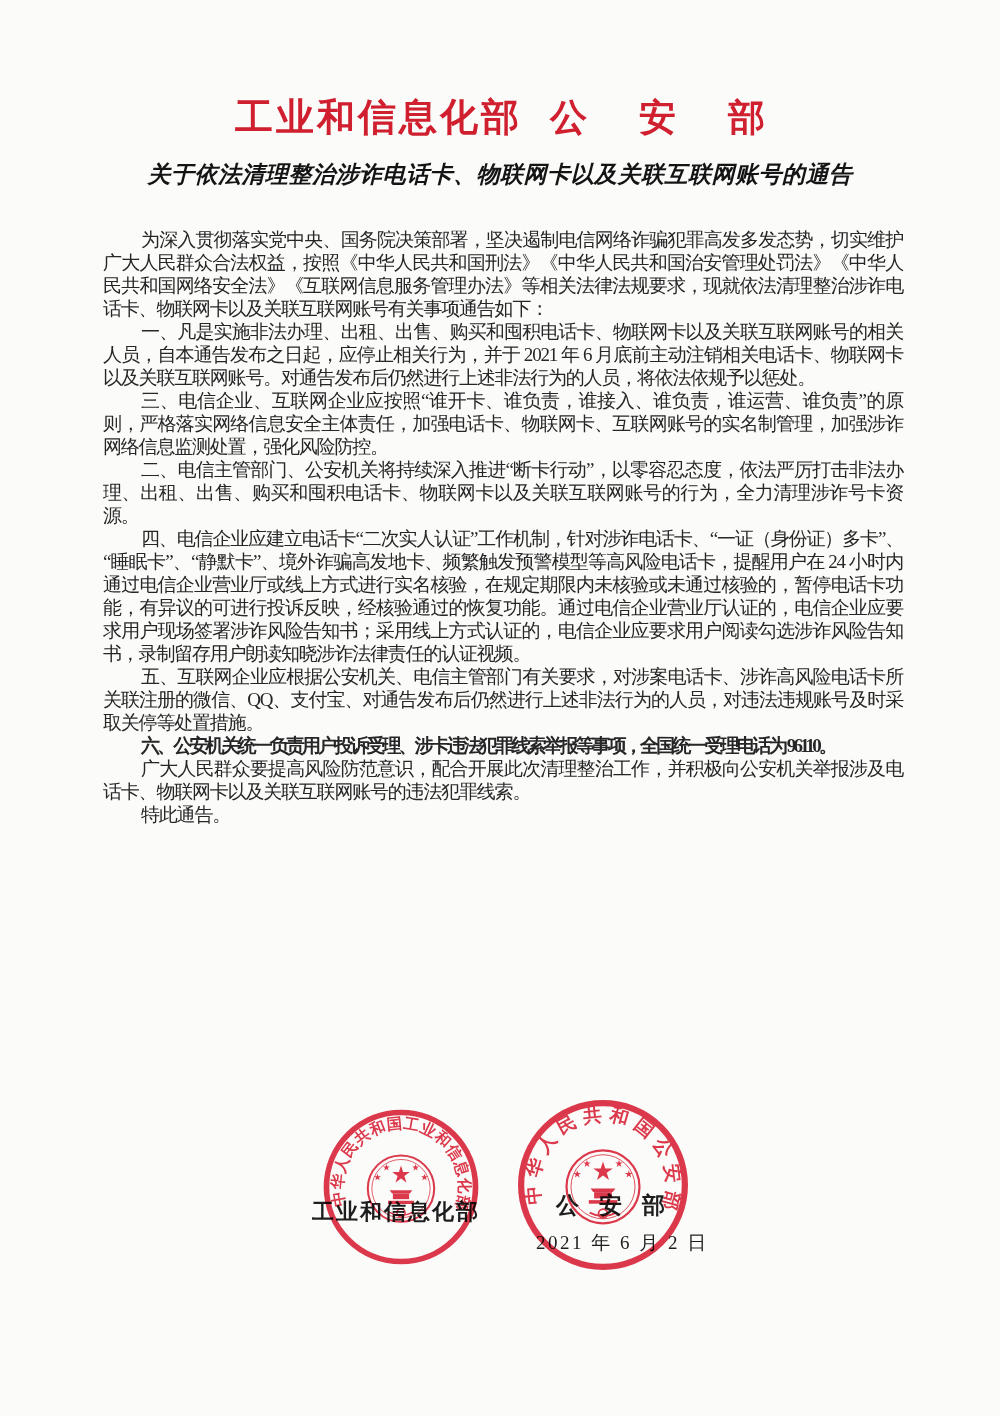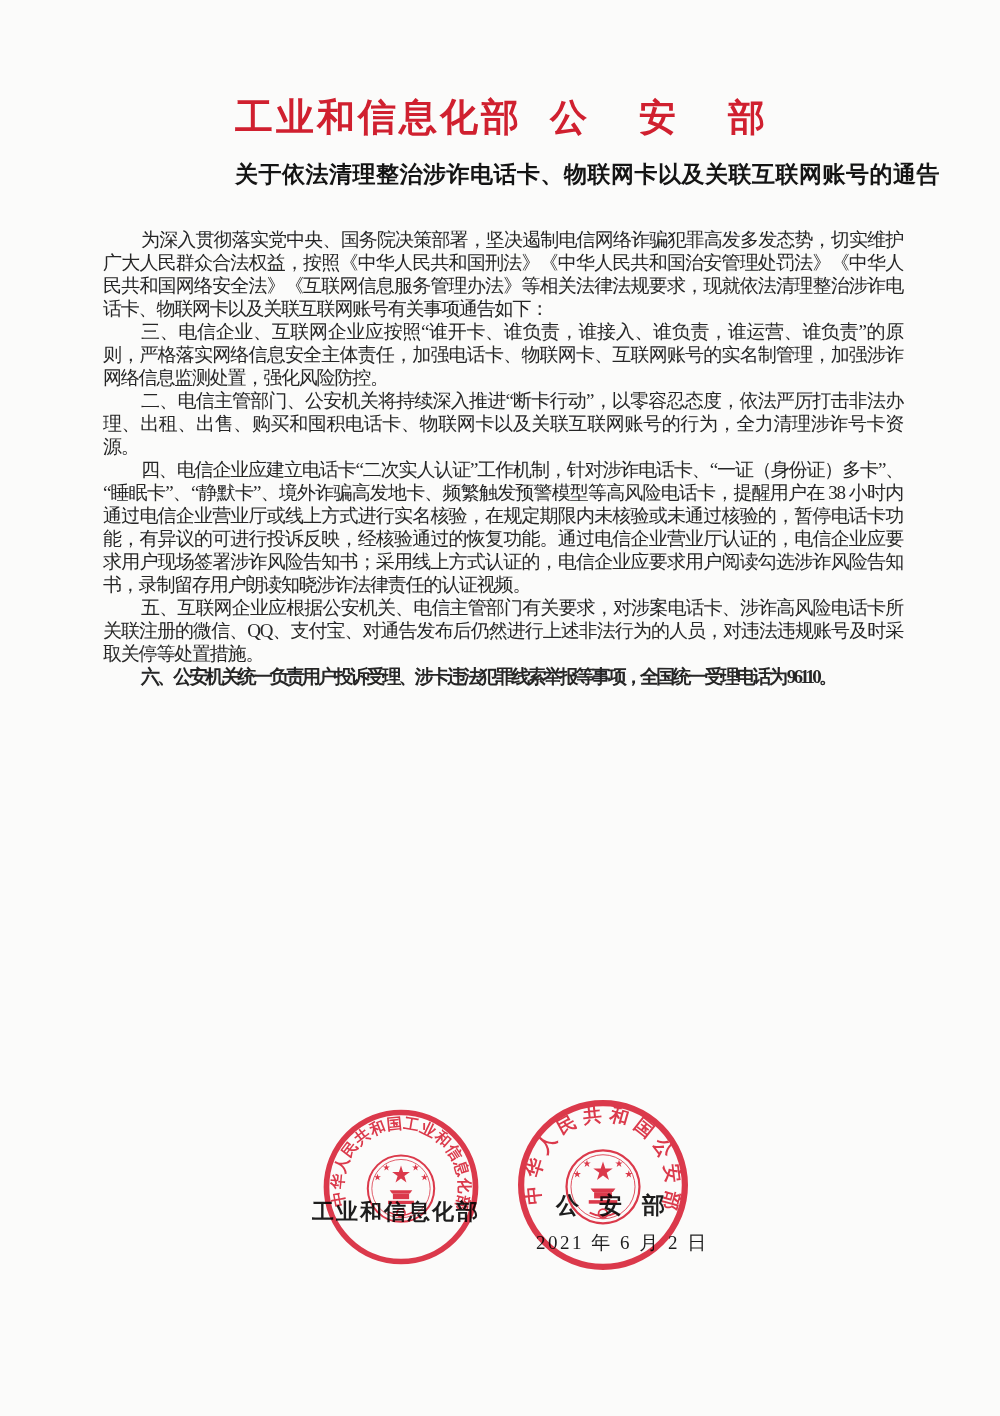--- a/index.html
+++ b/index.html
@@ -28,25 +28,26 @@
     letter-spacing:3px;
   }
   .header .org2{
     font-size:37px;
     letter-spacing:52px;
     margin-left:24px;
     margin-right:-52px;
   }
   .title{
     margin:16px 60px 0;
-    text-align:right;
+    text-align:center;
     font-size:23px;
     font-weight:bold;
     color:#141414;
     letter-spacing:0.5px;
+    font-style:italic;
   }
   
   .content{
     margin:38px 97px 0 103px;
     font-size:19px;
     line-height:23px;
     text-align:justify;
     letter-spacing:-1.2px;
     color:#262626;
   }
@@ -88,25 +89,28 @@
 
   <div class="header">
     <span class="org1">工业和信息化部</span>
     <span class="org2">公安部</span>
   </div>
 
   <h1 class="title">关于依法清理整治涉诈电话卡、物联网卡以及关联互联网账号的通告</h1>
 
   <div class="content">
     <p>为深入贯彻落实党中央、国务院决策部署，坚决遏制电信网络诈骗犯罪高发多发态势，切实维护广大人民群众合法权益，按照《中华人民共和国刑法》《中华人民共和国治安管理处罚法》《中华人民共和国网络安全法》《互联网信息服务管理办法》等相关法律法规要求，现就依法清理整治涉诈电话卡、物联网卡以及关联互联网账号有关事项通告如下：</p>
+    <p>一、凡是实施非法办理、出租、出售、购买和囤积电话卡、物联网卡以及关联互联网账号的相关人员，自本通告发布之日起，应停止相关行为，并于 2021 年 6 月底前主动注销相关电话卡、物联网卡以及关联互联网账号。对通告发布后仍然进行上述非法行为的人员，将依法依规予以惩处。</p>
     <p>三、电信企业、互联网企业应按照“谁开卡、谁负责，谁接入、谁负责，谁运营、谁负责”的原则，严格落实网络信息安全主体责任，加强电话卡、物联网卡、互联网账号的实名制管理，加强涉诈网络信息监测处置，强化风险防控。</p>
     <p>二、电信主管部门、公安机关将持续深入推进“断卡行动”，以零容忍态度，依法严厉打击非法办理、出租、出售、购买和囤积电话卡、物联网卡以及关联互联网账号的行为，全力清理涉诈号卡资源。</p>
-    <p>四、电信企业应建立电话卡“二次实人认证”工作机制，针对涉诈电话卡、“一证（身份证）多卡”、“睡眠卡”、“静默卡”、境外诈骗高发地卡、频繁触发预警模型等高风险电话卡，提醒用户在 38 小时内通过电信企业营业厅或线上方式进行实名核验，在规定期限内未核验或未通过核验的，暂停电话卡功能，有异议的可进行投诉反映，经核验通过的恢复功能。通过电信企业营业厅认证的，电信企业应要求用户现场签署涉诈风险告知书；采用线上方式认证的，电信企业应要求用户阅读勾选涉诈风险告知书，录制留存用户朗读知晓涉诈法律责任的认证视频。</p>
+    <p>四、电信企业应建立电话卡“二次实人认证”工作机制，针对涉诈电话卡、“一证（身份证）多卡”、“睡眠卡”、“静默卡”、境外诈骗高发地卡、频繁触发预警模型等高风险电话卡，提醒用户在 24 小时内通过电信企业营业厅或线上方式进行实名核验，在规定期限内未核验或未通过核验的，暂停电话卡功能，有异议的可进行投诉反映，经核验通过的恢复功能。通过电信企业营业厅认证的，电信企业应要求用户现场签署涉诈风险告知书；采用线上方式认证的，电信企业应要求用户阅读勾选涉诈风险告知书，录制留存用户朗读知晓涉诈法律责任的认证视频。</p>
     <p>五、互联网企业应根据公安机关、电信主管部门有关要求，对涉案电话卡、涉诈高风险电话卡所关联注册的微信、QQ、支付宝、对通告发布后仍然进行上述非法行为的人员，对违法违规账号及时采取关停等处置措施。</p>
     <p class="condensed">六、公安机关统一负责用户投诉受理、涉卡违法犯罪线索举报等事项，全国统一受理电话为 96110。</p>
+    <p>广大人民群众要提高风险防范意识，配合开展此次清理整治工作，并积极向公安机关举报涉及电话卡、物联网卡以及关联互联网账号的违法犯罪线索。</p>
+    <p>特此通告。</p>
   </div>
 
   <div class="sig sig-miit">工业和信息化部</div>
   <div class="sig sig-mps">公安部</div>
   <div class="issue-date">2021 年 6 月 2 日</div>
 
   <svg class="seal seal-miit" viewBox="0 0 200 200" aria-hidden="true">
     <defs>
       <path id="star" d="M0,-10 L2.245,-3.09 L9.511,-3.09 L3.633,1.18 L5.878,8.09 L0,3.82 L-5.878,8.09 L-3.633,1.18 L-9.511,-3.09 L-2.245,-3.09 Z"></path>
       <path id="arcA" d="M 32.3 124.6 A 72 72 0 1 1 167.7 124.6" fill="none"></path>

